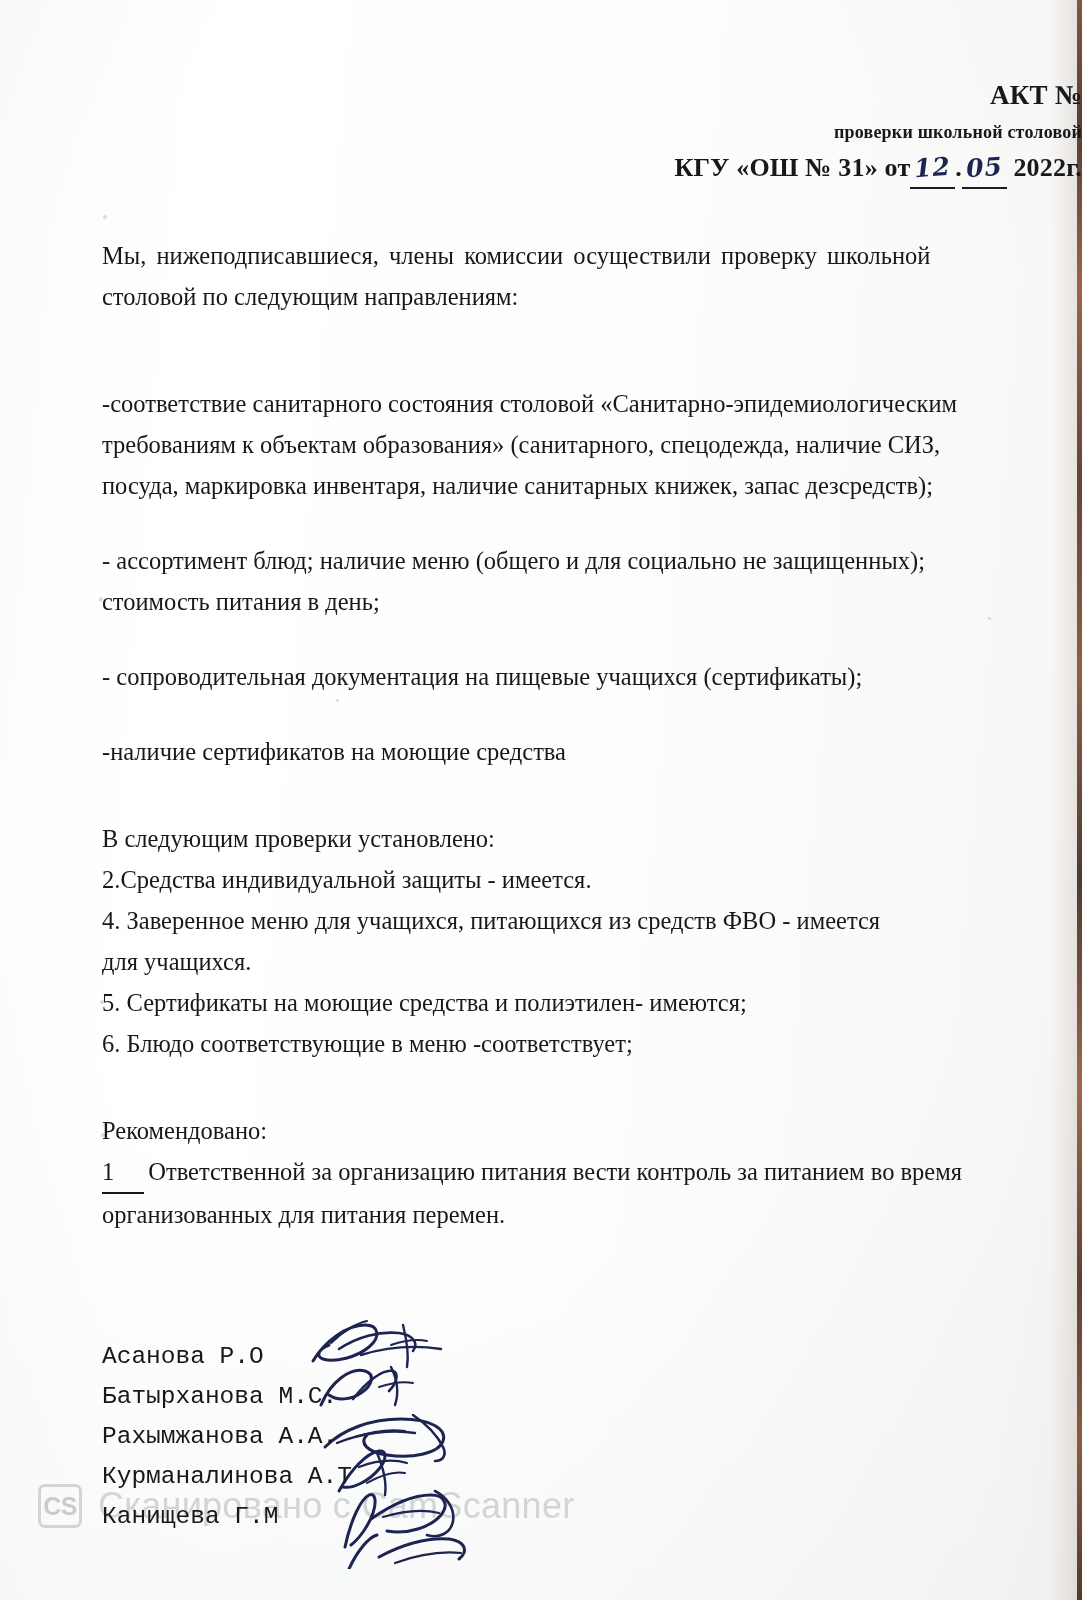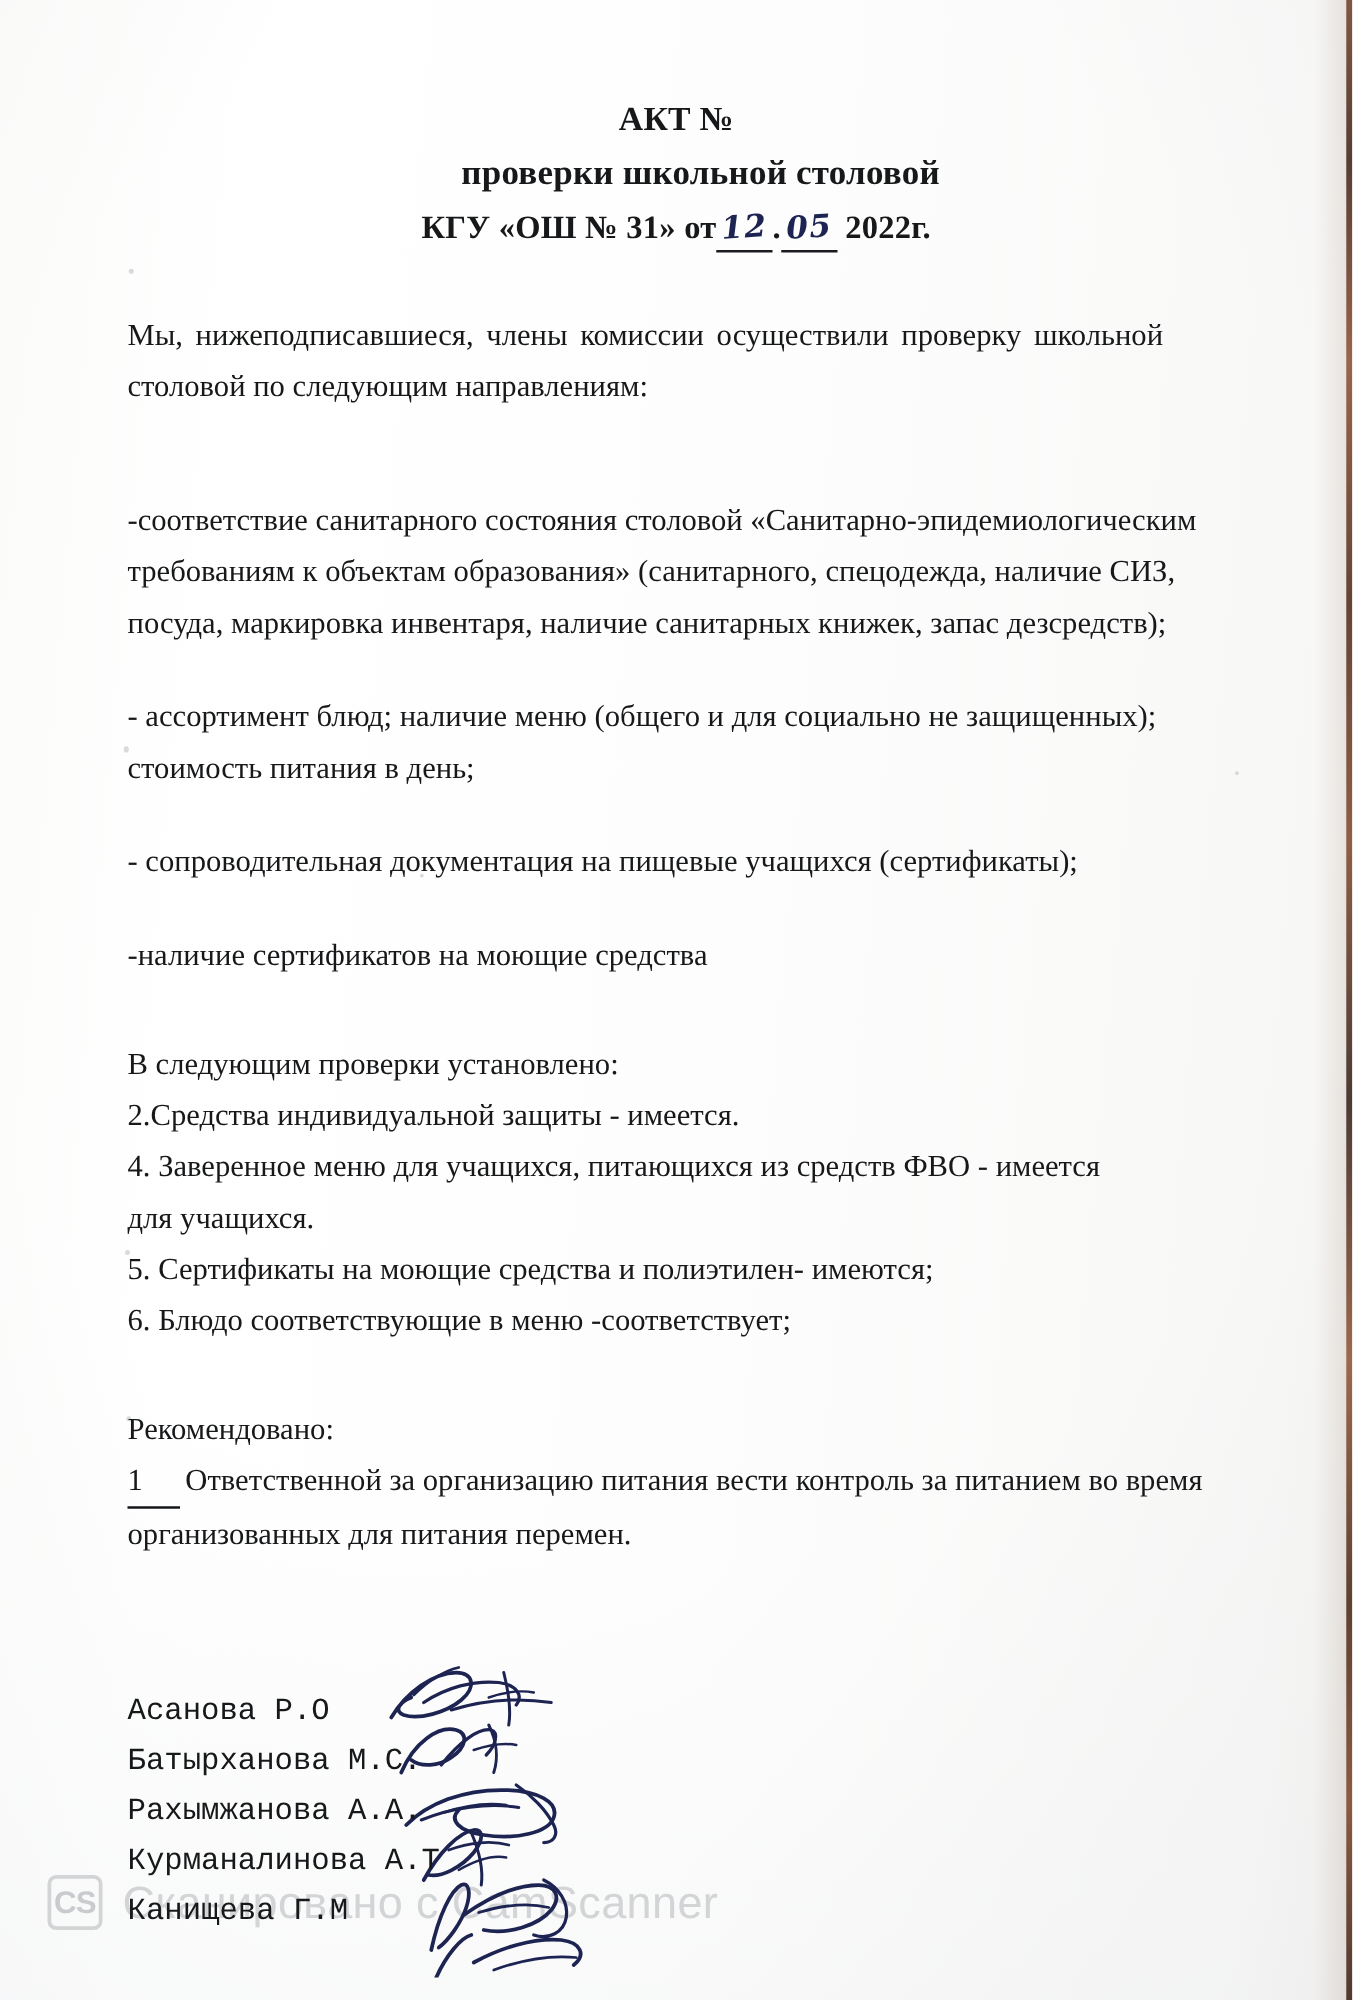--- a/index.html
+++ b/index.html
@@ -50,31 +50,31 @@
   }
 
   .content {
     position: absolute;
     left: 0; top: 0;
     width: 1082px;
   }
 
   
   .doc-header {
-    text-align: center;
+    text-align: right;
     margin-top: 78px;
     font-weight: bold;
     line-height: 1.32;
   }
   .doc-header .hline {
     font-size: 26px;
     letter-spacing: .2px;
   }
   .doc-header .hline.t1 { font-size: 27px; }
-  .doc-header .hline.t2 { font-size: 28px; margin-top: 7px; padding-left: 39px; }
+  .doc-header .hline.t2 { font-size: 18px; margin-top: 7px; padding-left: 39px; }
   .doc-header .hline.t3 { font-size: 26px; margin-top: 7px; }
 
   .date-blank {
     display: inline-block;
     position: relative;
     vertical-align: baseline;
   }
   .hand {
     font-family: "DejaVu Serif", "Liberation Serif", serif;
     font-style: italic;
@@ -145,21 +145,21 @@
     width: 400px;
     height: 250px;
     z-index: 1;
     pointer-events: none;
   }
 
   
   .watermark {
     position: absolute;
     left: 38px;
-    bottom: 56px;
+    bottom: 72px;
     display: flex;
     align-items: center;
     gap: 16px;
     font-family: "Liberation Sans", "DejaVu Sans", sans-serif;
     color: #d2d4d6;
     font-size: 36px;
     letter-spacing: .3px;
     user-select: none;
   }
   .wm-badge {

